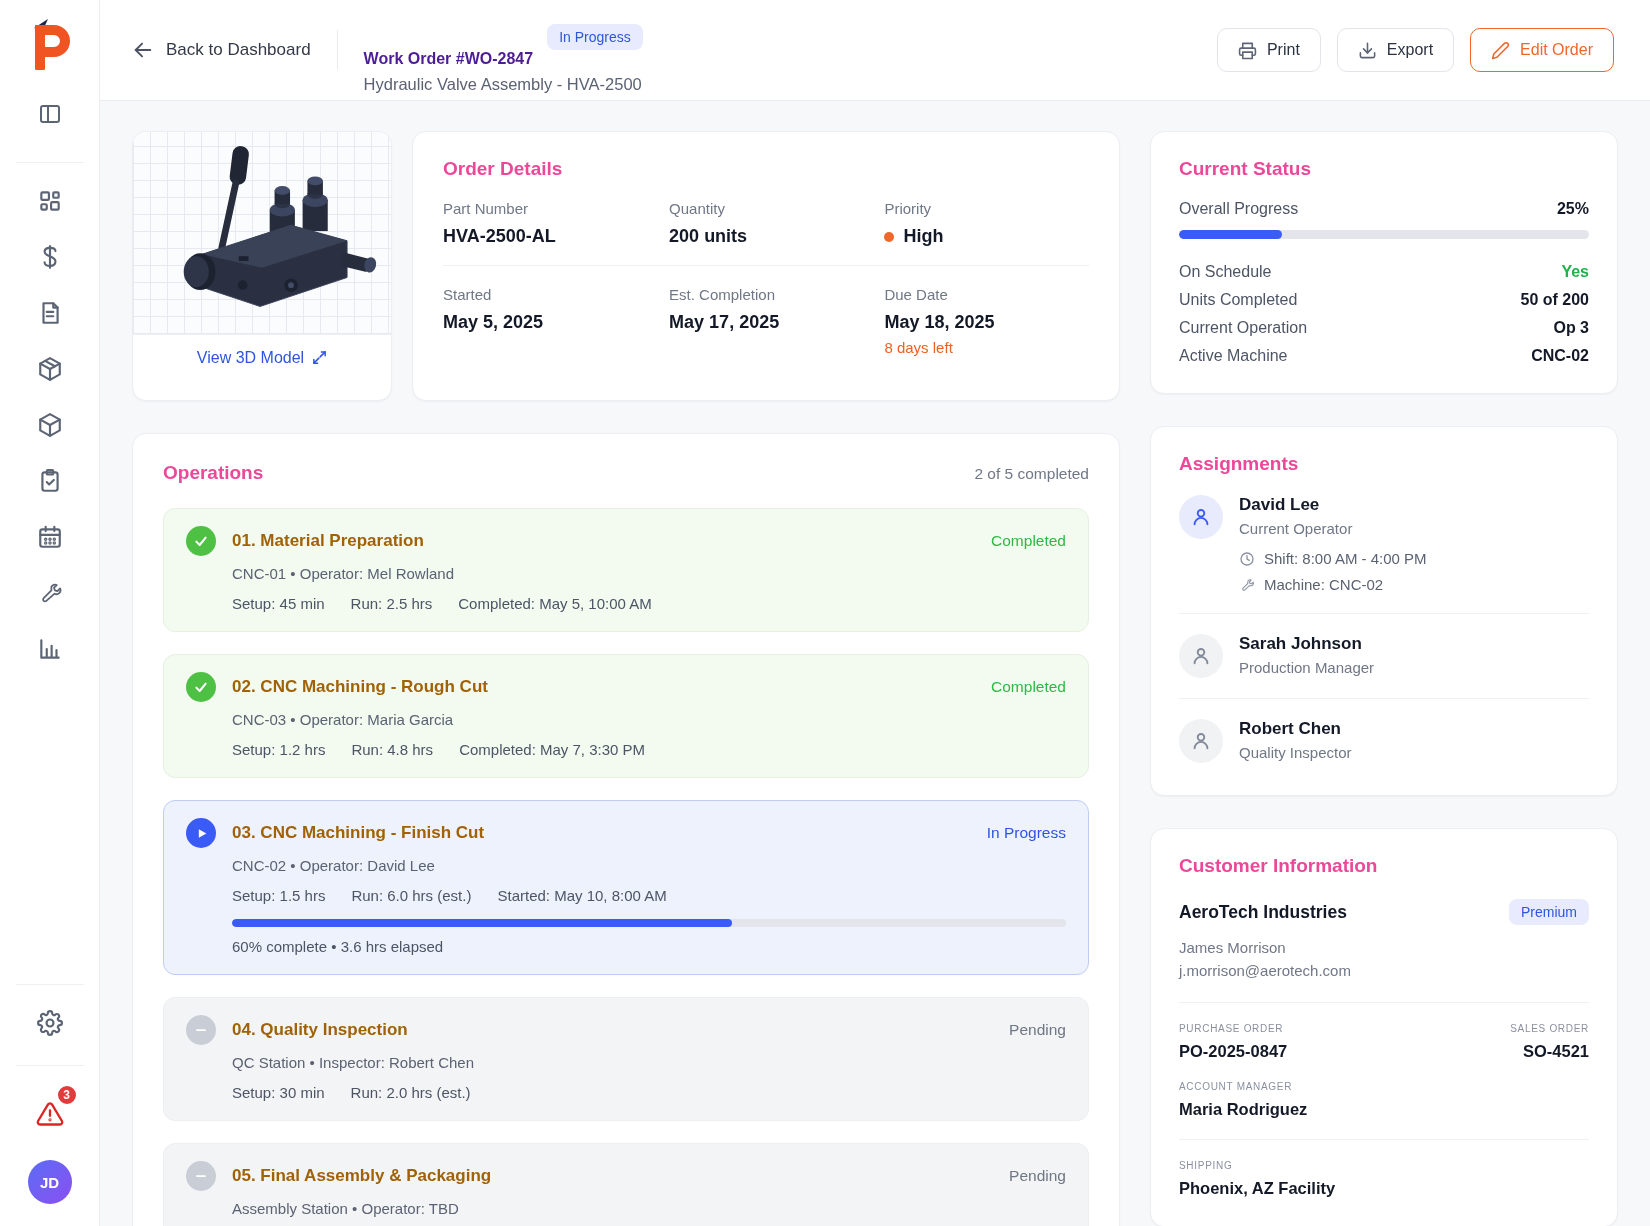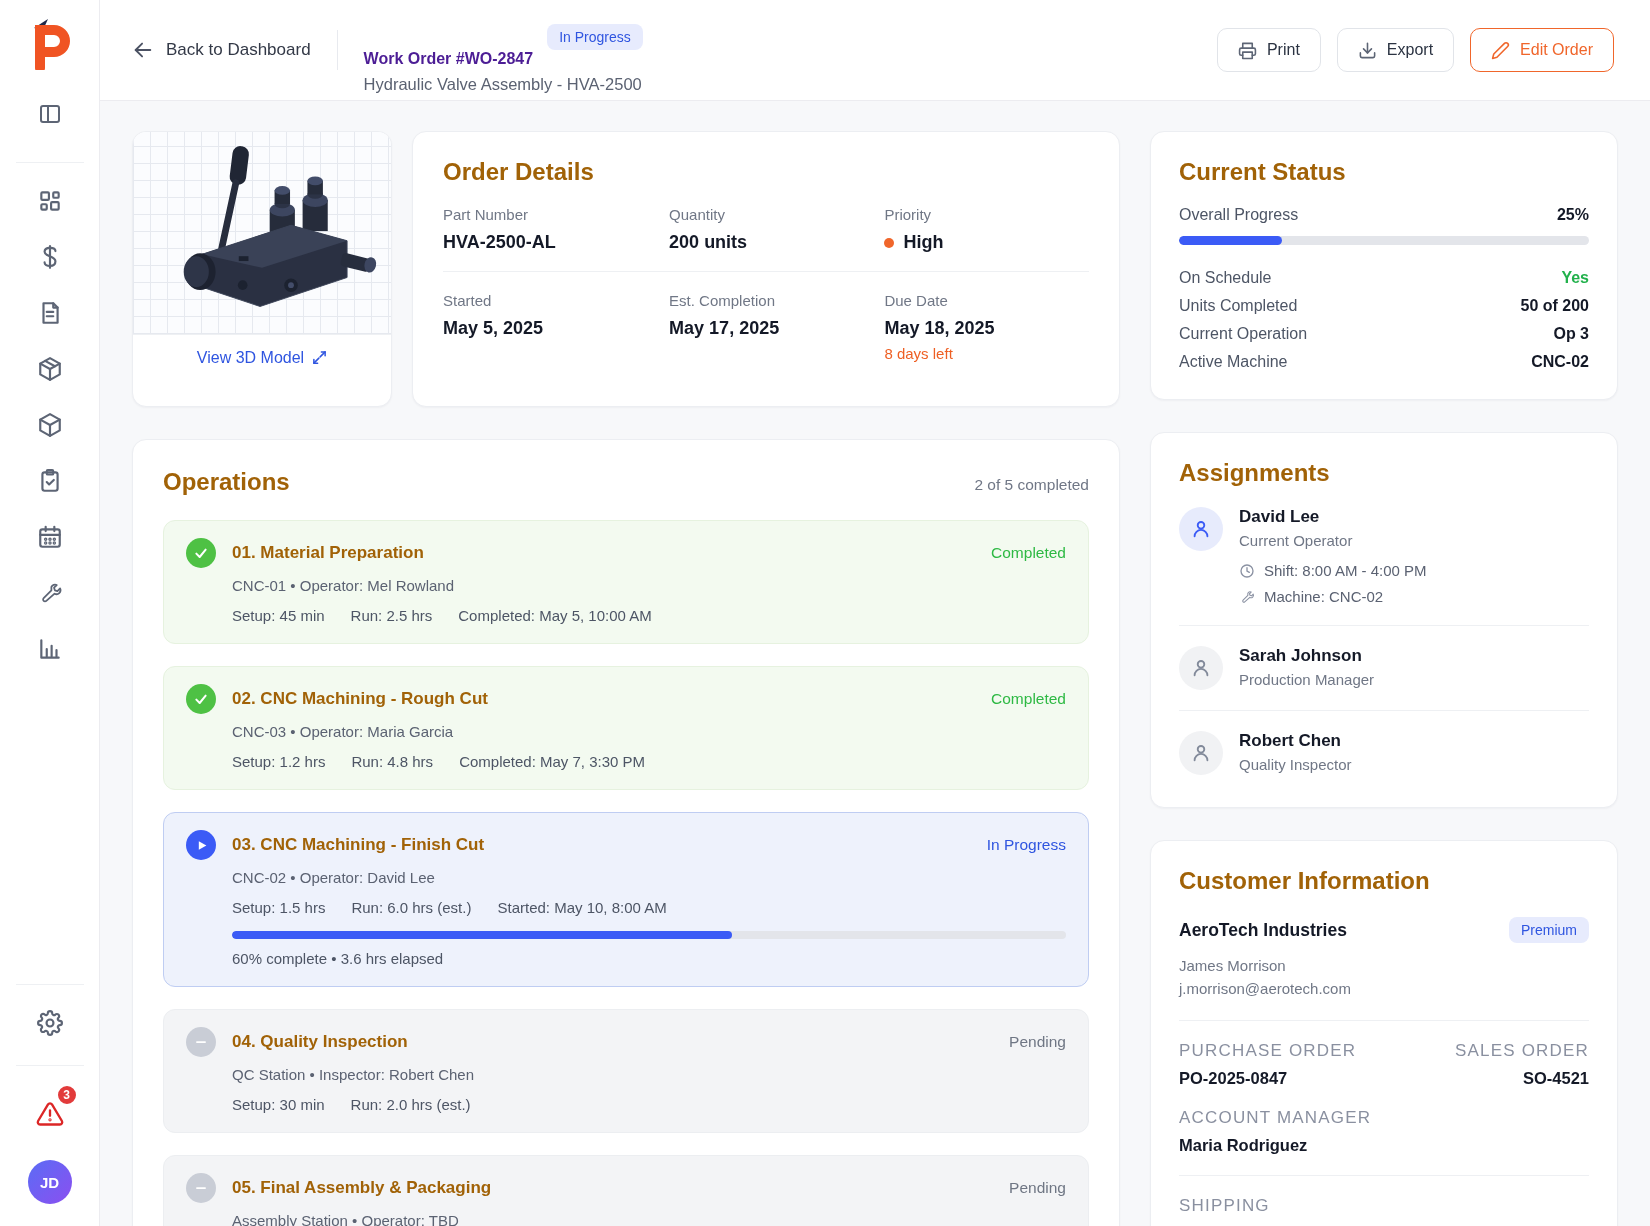--- a/index.html
+++ b/index.html
@@ -62,21 +62,21 @@
   
   .content {
     flex:1; background:#f7f8fa; padding:30px 32px; overflow:hidden;
     display:grid; grid-template-columns:1fr 468px; gap:30px; align-items:start;
   }
   .col { display:flex; flex-direction:column; gap:32px; min-width:0; }
   .card {
     background:#fff; border:1px solid #eceef2; border-radius:14px;
     box-shadow:0 1px 2px rgba(16,24,40,.04);
   }
-  .card-title { font-size:24px; font-weight:bold; color:#a16207; }
+  .card-title { font-size:19px; font-weight:bold; color:#ec4899; }
 
   
   .row-top { display:flex; gap:20px; }
   .model-card { width:260px; flex-shrink:0; overflow:hidden; display:flex; flex-direction:column; }
   .model-view {
     height:202px; margin:0; position:relative;
     background-color:#fbfcfe;
     background-image:
       repeating-linear-gradient(0deg,#e6e9ef 0,#e6e9ef 1px,transparent 1px,transparent 17px),
       repeating-linear-gradient(90deg,#e6e9ef 0,#e6e9ef 1px,transparent 1px,transparent 17px);
@@ -145,21 +145,21 @@
   .p-details { margin-top:13px; display:flex; flex-direction:column; gap:9px; }
   .p-detail { display:flex; align-items:center; gap:9px; font-size:15px; color:#5b6272; }
 
   
   .cust-card { padding:26px 28px 28px; }
   .cust-company-row { display:flex; align-items:center; justify-content:space-between; margin-top:22px; }
   .cust-company { font-size:17.5px; font-weight:bold; color:#141927; }
   .cust-contact { font-size:15px; color:#707786; margin-top:12px; line-height:1.5; }
   .cust-sep { height:1px; background:#eef0f3; margin:20px 0; }
   .cust-grid { display:flex; justify-content:space-between; }
-  .cust-label { font-size:17px; letter-spacing:.07em; color:#8a90a0; font-weight:500; margin-bottom:8px; }
+  .cust-label { font-size:10px; letter-spacing:.07em; color:#8a90a0; font-weight:500; margin-bottom:8px; }
   .cust-val { font-size:16.5px; font-weight:bold; color:#141927; }
   .cust-right { text-align:right; }
   .cust-block { margin-top:20px; }
 </style>
 </head>
 <body>
 
 <aside class="sidebar">
   <div class="logo-wrap">
     <svg width="48" height="52" viewBox="0 0 48 52">

